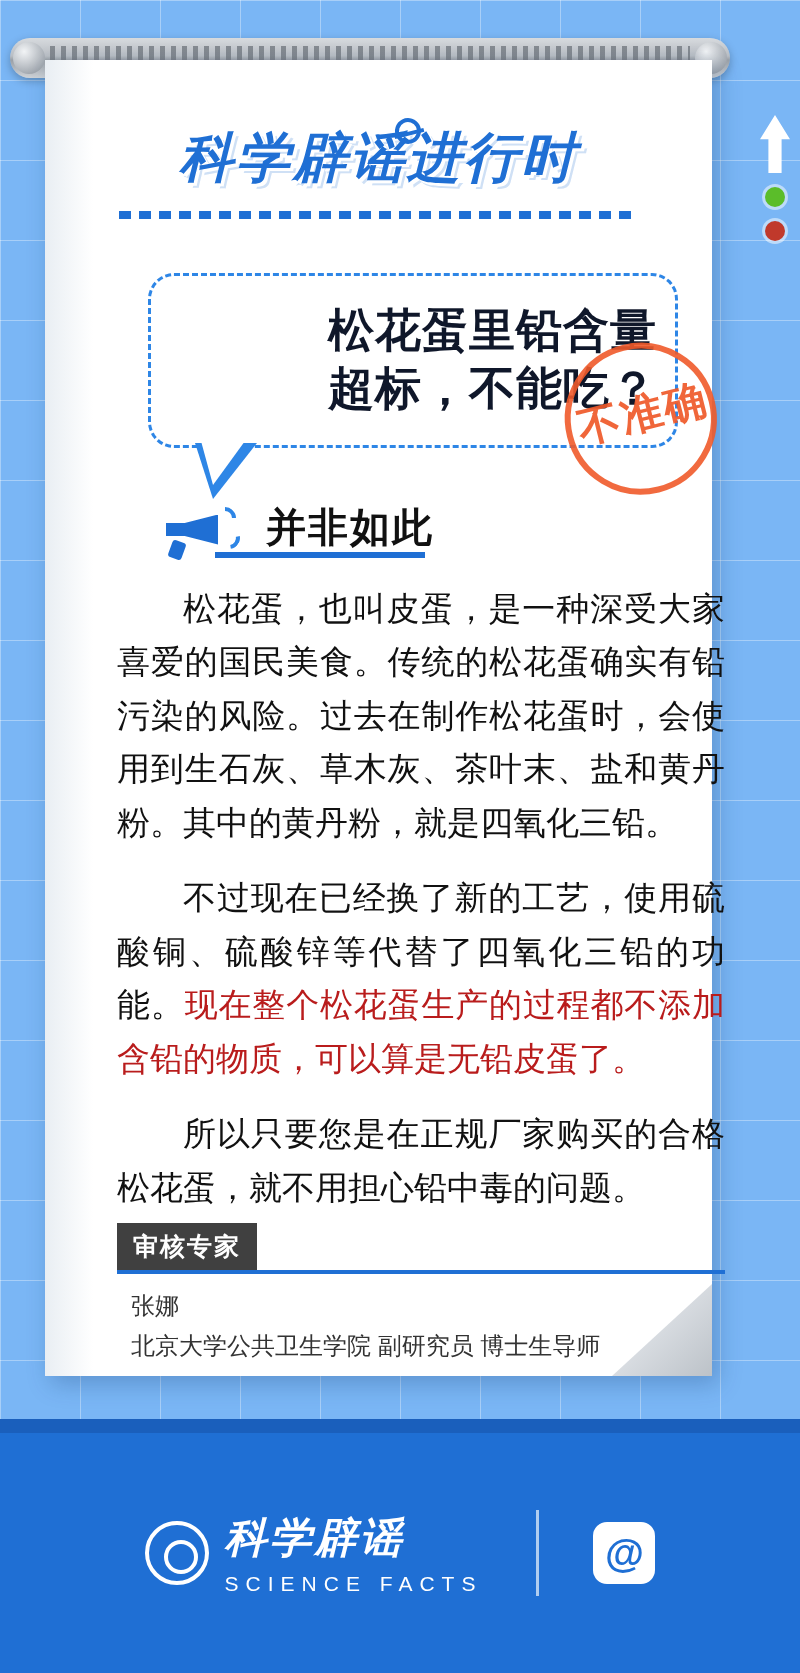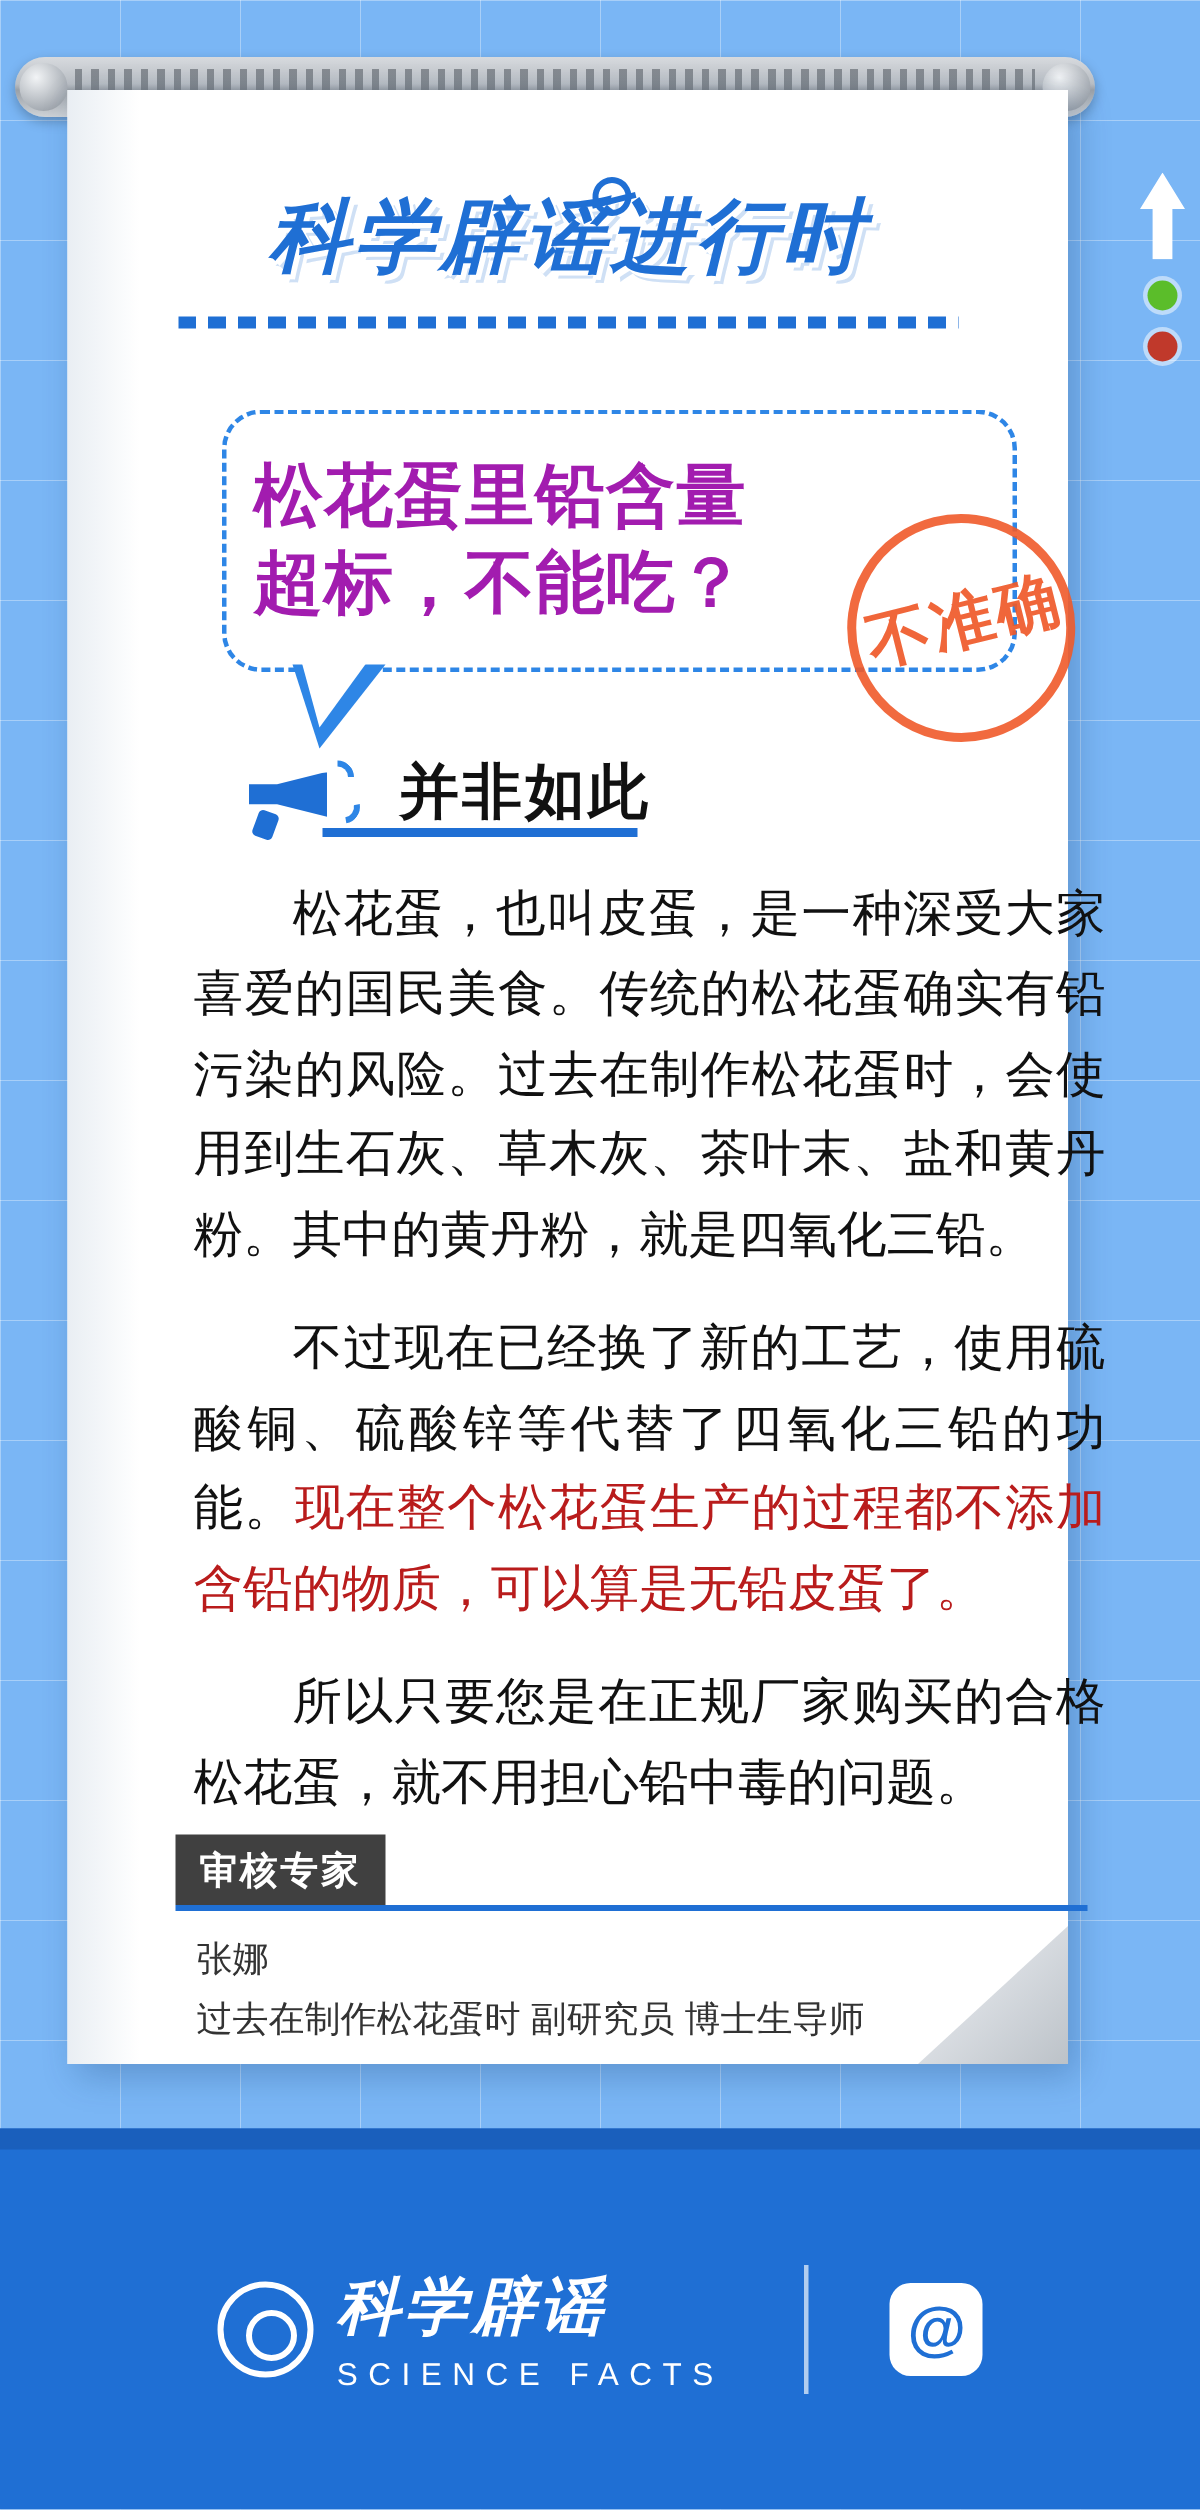--- a/index.html
+++ b/index.html
@@ -97,21 +97,21 @@
   }
 
   
   #bubble {
     position:absolute; left:103px; top:213px; width:530px;
     border:3px dashed #2e86e6; border-radius:26px;
     padding:26px 18px 28px;
     background:#ffffff;
   }
   #bubble .q {
-    text-align:left; color:#a21caf; font-weight:bold;
+    text-align:right; color:#0f172a; font-weight:bold;
     font-size:46px; line-height:1.25; letter-spacing:1px;
   }
   #bubble-tail {
     position:absolute; left:150px; top:383px;
     width:0; height:0;
     border-left: 18px solid transparent;
     border-right: 44px solid transparent;
     border-top: 56px solid #2e86e6;
   }
   #bubble-tail:after{
@@ -163,21 +163,21 @@
     font-size:40px; font-weight:bold; color:#111; letter-spacing:2px;
     position:relative; padding-bottom:6px;
   }
   #answer-underline {
     position:absolute; left:170px; top:492px; width:210px; height:6px;
     background:#1f6fd4;
   }
 
   
   #body-copy {
-    position:absolute; left:84px; top:522px; width:608px;
+    position:absolute; left:72px; top:522px; width:608px;
     font-size:33px; line-height:1.62; color:#111; text-align:justify;
   }
   #body-copy p { text-indent: 2em; margin-bottom: 22px; }
   #body-copy .hl { color:#b91c1c; }
 
   
   #reviewer { position:absolute; left:72px; top:1163px; width:608px; }
   #reviewer-badge {
     display:inline-block; background:#404040; color:#fff;
     font-size:25px; font-weight:bold; padding:7px 16px; letter-spacing:2px;
@@ -270,21 +270,21 @@
     </p>
     <p>
       <span>所以只要您是在正规厂家购买的合格松花蛋，就不用担心铅中毒的问题。</span>
     </p>
   </div>
 
   <div id="reviewer">
     <div id="reviewer-badge">审核专家</div>
     <div id="reviewer-rule"></div>
     <div id="reviewer-name">张娜</div>
-    <div id="reviewer-affil">过去在制作松花蛋时 副研究员 博士生导师</div>
+    <div id="reviewer-affil">北京大学公共卫生学院 副研究员 博士生导师</div>
   </div>
 
   <div class="fold"></div>
 </div>
 
 <div id="footer">
   <div class="brand">
     <div class="logo-circle"></div>
     <div class="names">
       <div class="cn">科学辟谣</div>

